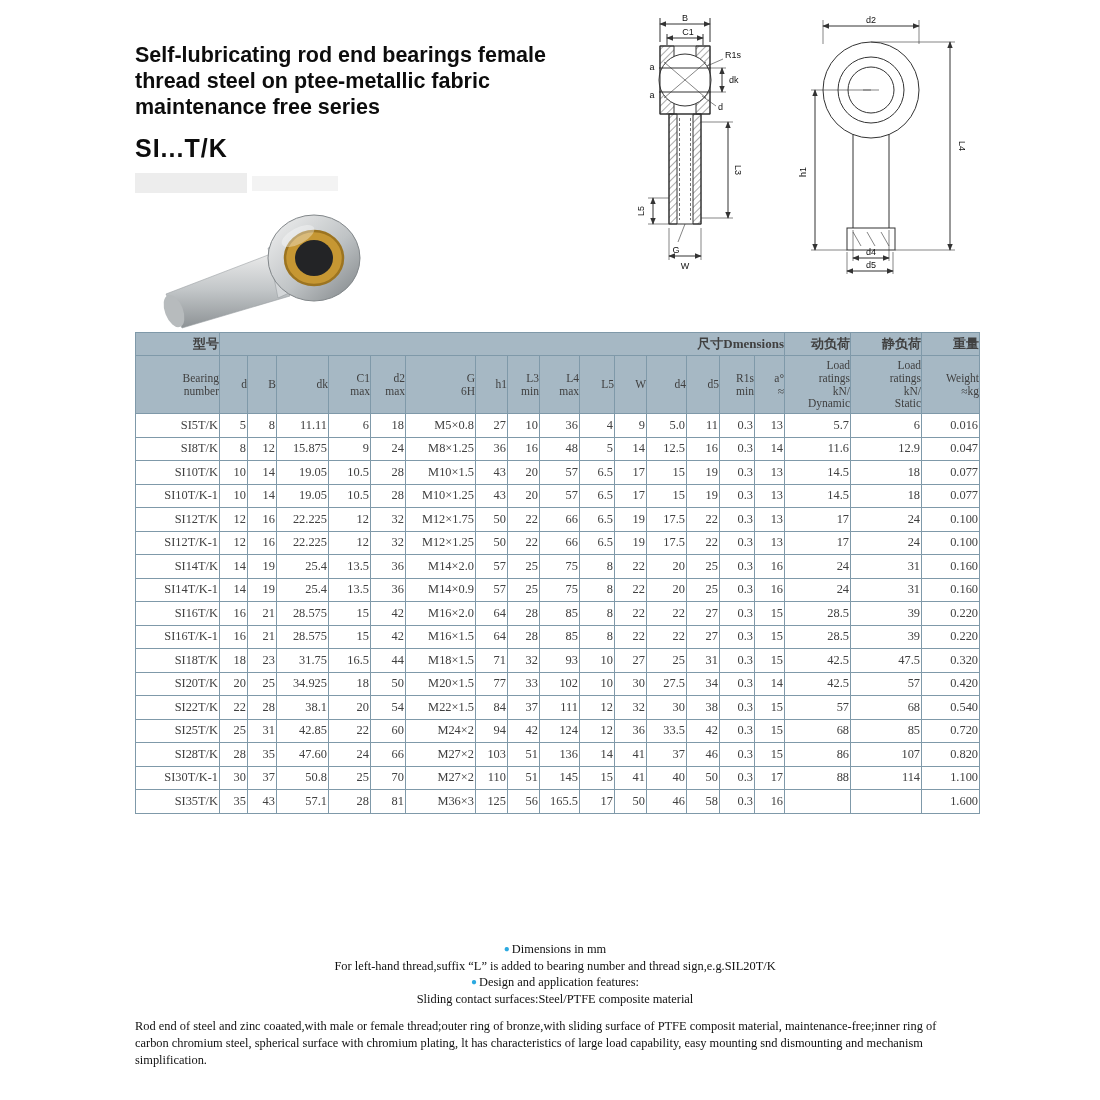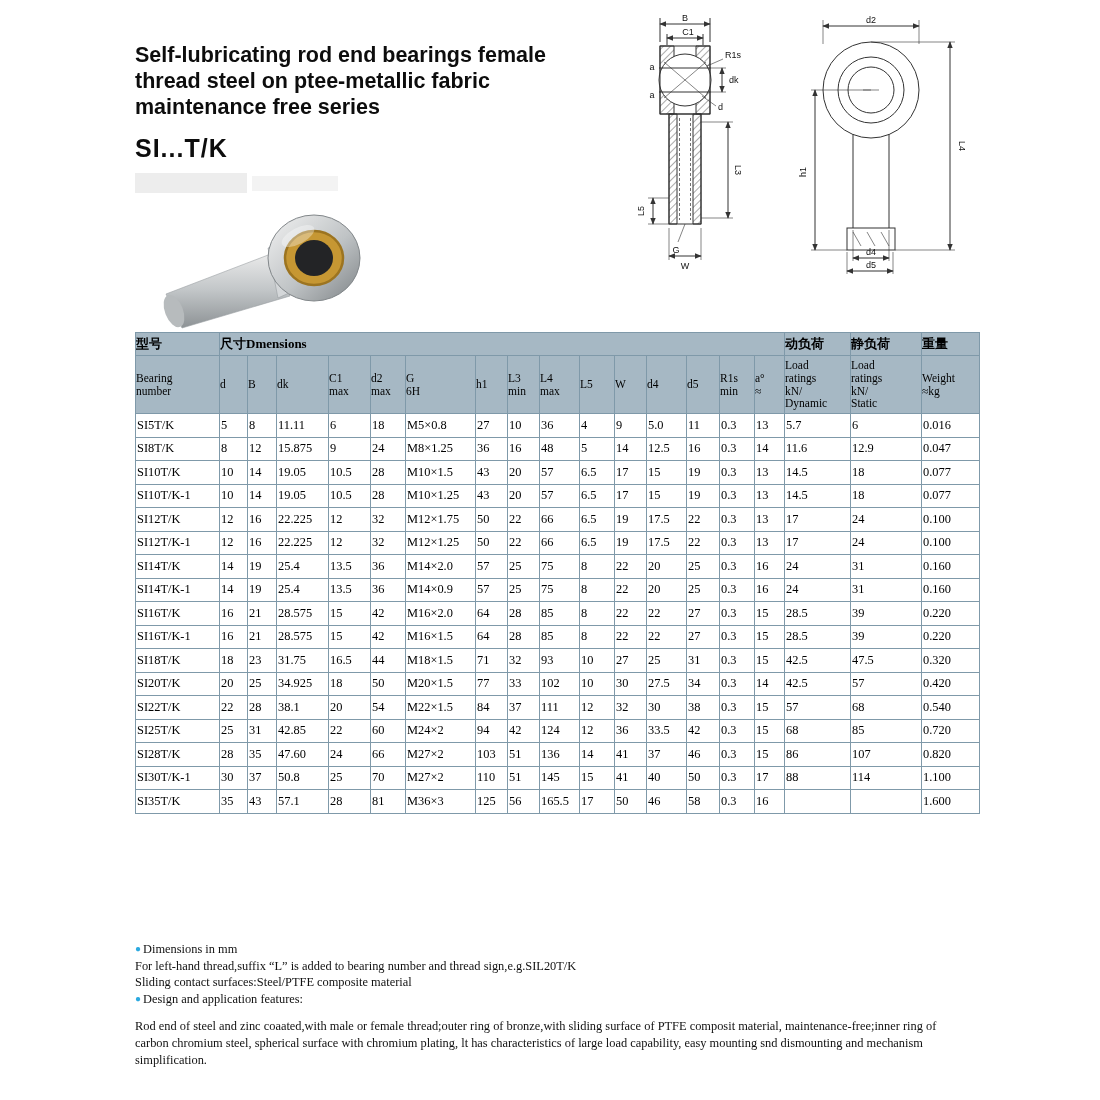--- a/index.html
+++ b/index.html
@@ -14,30 +14,30 @@
   .series { font-size:25px; margin-top:12px; letter-spacing:1px; }
 
   .artifact { position:absolute; background:#ededed; }
 
   .photo-svg   { position:absolute; left:148px; top:198px; }
   .section-svg { position:absolute; left:598px; top:12px; }
   .side-svg    { position:absolute; left:793px; top:14px; }
 
   .table-wrap { position:absolute; left:135px; top:332px; width:830px; }
   table { width:830px; border-collapse:collapse; table-layout:fixed;
-          text-align:left; color:#000000; }
+          text-align:right; color:#404040; }
   th,td { border:1px solid #7f99a9; white-space:pre-line; overflow:hidden; }
   thead th { background:#a6b8c4; font-weight:normal; font-size:11.5px; line-height:1.12; padding:1px 0; }
   thead th.cn { font-weight:bold; font-size:13px; height:23px; }
   thead tr.sub-row th { height:58px; vertical-align:middle;margin-left:9px; }
   tbody td { height:23.5px; font-size:12.4px; padding:0 1px; background:#fff; vertical-align:middle; }
 
   .notes { position:absolute; left:135px; top:941px; width:840px;
            font-size:12.4px; line-height:1.34; color:#101010; }
-  .note-line { white-space:nowrap; }
+  .note-line { white-space:nowrap;text-align:center; }
   .bullet { color:#2ba9e0; font-size:10px; margin-right:2px; vertical-align:1px; }
   .note-para { white-space:pre-line; margin-top:11px; }
 </style>
 </head>
 <body>
 
 <div class="page">
 
   <div class="title-block">
     <div class="title-line">Self-lubricating rod end bearings female</div>
@@ -618,22 +618,22 @@
           </tr>
         </tbody>
     </table>
   </div>
 
   <div class="notes">
     <div class="note-line">
       <span class="bullet">●</span><span>Dimensions in mm</span>
     </div>
     <div class="note-line">For left-hand thread,suffix “L” is added to bearing number and thread sign,e.g.SIL20T/K</div>
-    <div class="note-line">Sliding contact surfaces:Steel/PTFE composite material</div>
     <div class="note-line">
       <span class="bullet">●</span><span>Design and application features:</span>
     </div>
+    <div class="note-line">Sliding contact surfaces:Steel/PTFE composite material</div>
     <div class="note-para">Rod end of steel and zinc coaated,with male or female thread;outer ring of bronze,with sliding surface of PTFE composit material, maintenance-free;inner ring of
  carbon chromium steel, spherical surface with chromium plating, lt has characteristics of large load capability, easy mounting snd dismounting and  mechanism
  simplification.</div>
   </div>
 
 </div>
 
 </body></html>

